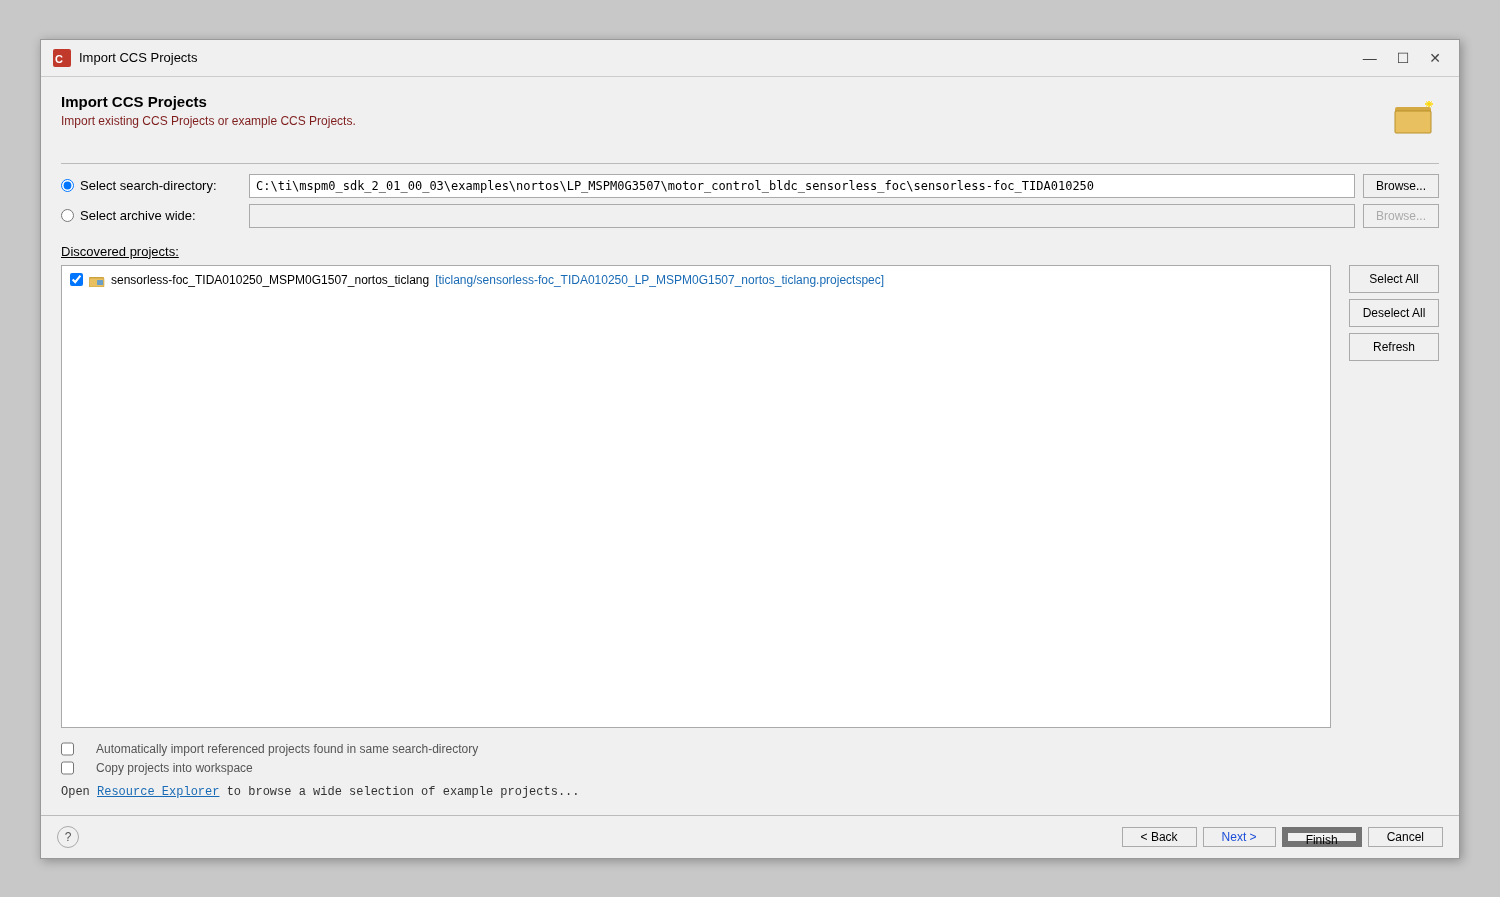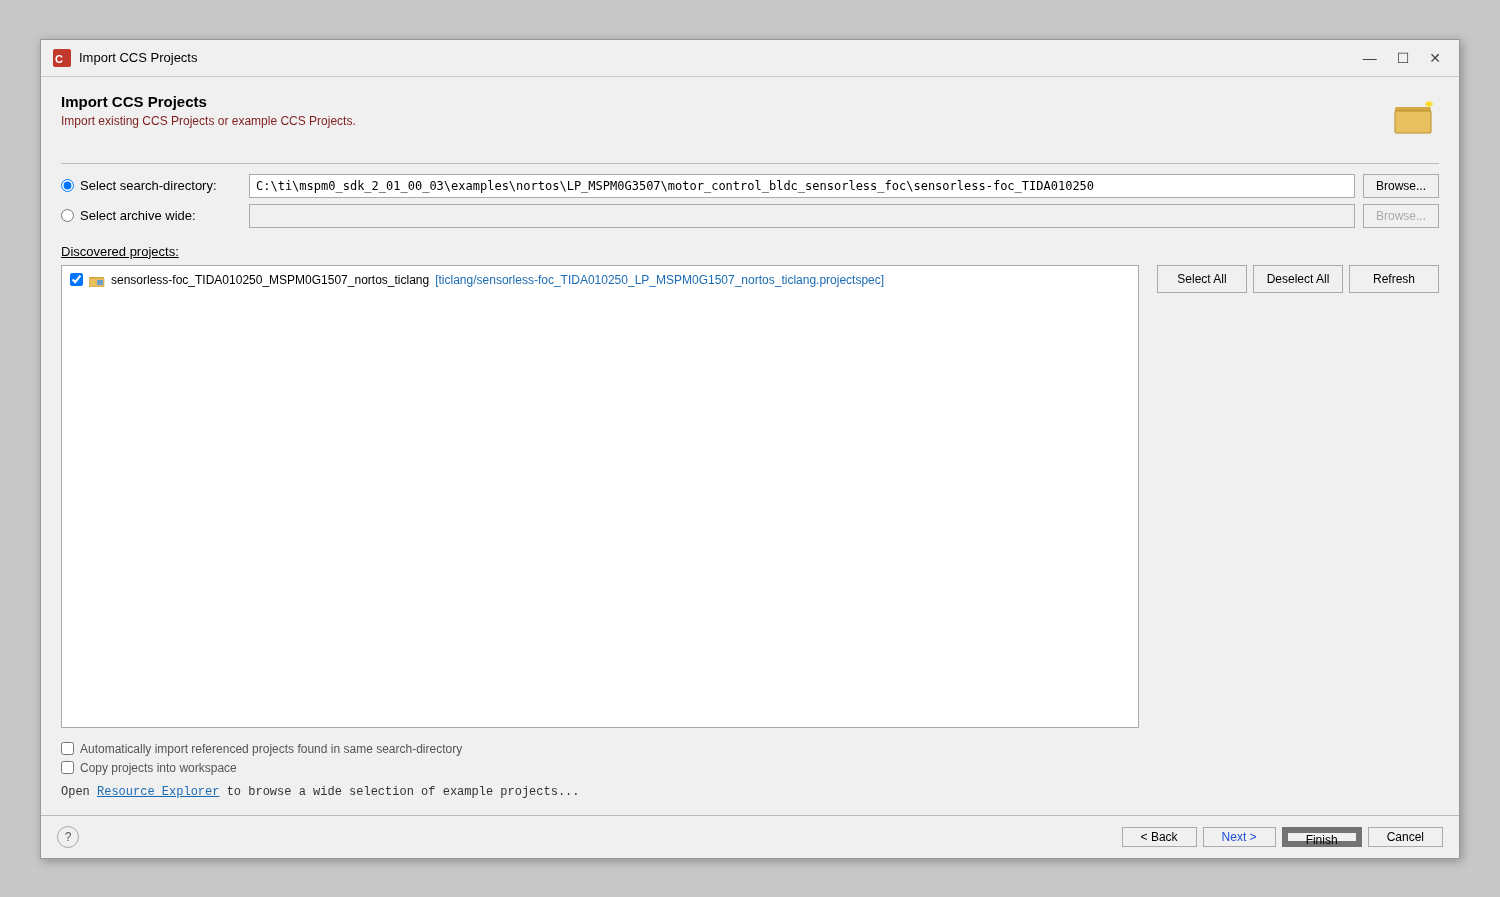--- a/index.html
+++ b/index.html
@@ -154,41 +154,40 @@
       font-size: 12px;
       color: #000;
       font-weight: 500;
     }
     .project-path {
       font-size: 12px;
       color: #1a6bb5;
     }
     .side-buttons {
       display: flex;
-      flex-direction: row;
+      flex-direction: column;
       gap: 6px;
       padding-top: 0;
     }
     .side-btn {
       height: 28px;
       padding: 0 12px;
       background: #f0f0f0;
       border: 1px solid #aaa;
       cursor: pointer;
       font-size: 12px;
       white-space: nowrap;
       min-width: 90px;
     }
     .options-section {
       margin-top: 14px;
     }
     .checkbox-row {
       display: flex;
-      align-items: center;
-      gap: 6px;
+      gap: 22px;
       margin-bottom: 5px;
     }
     .checkbox-row input[type="checkbox"] {
       margin: 0;
     }
     .checkbox-label {
       font-size: 12px;
       color: #555;
     }
     .resource-row {

